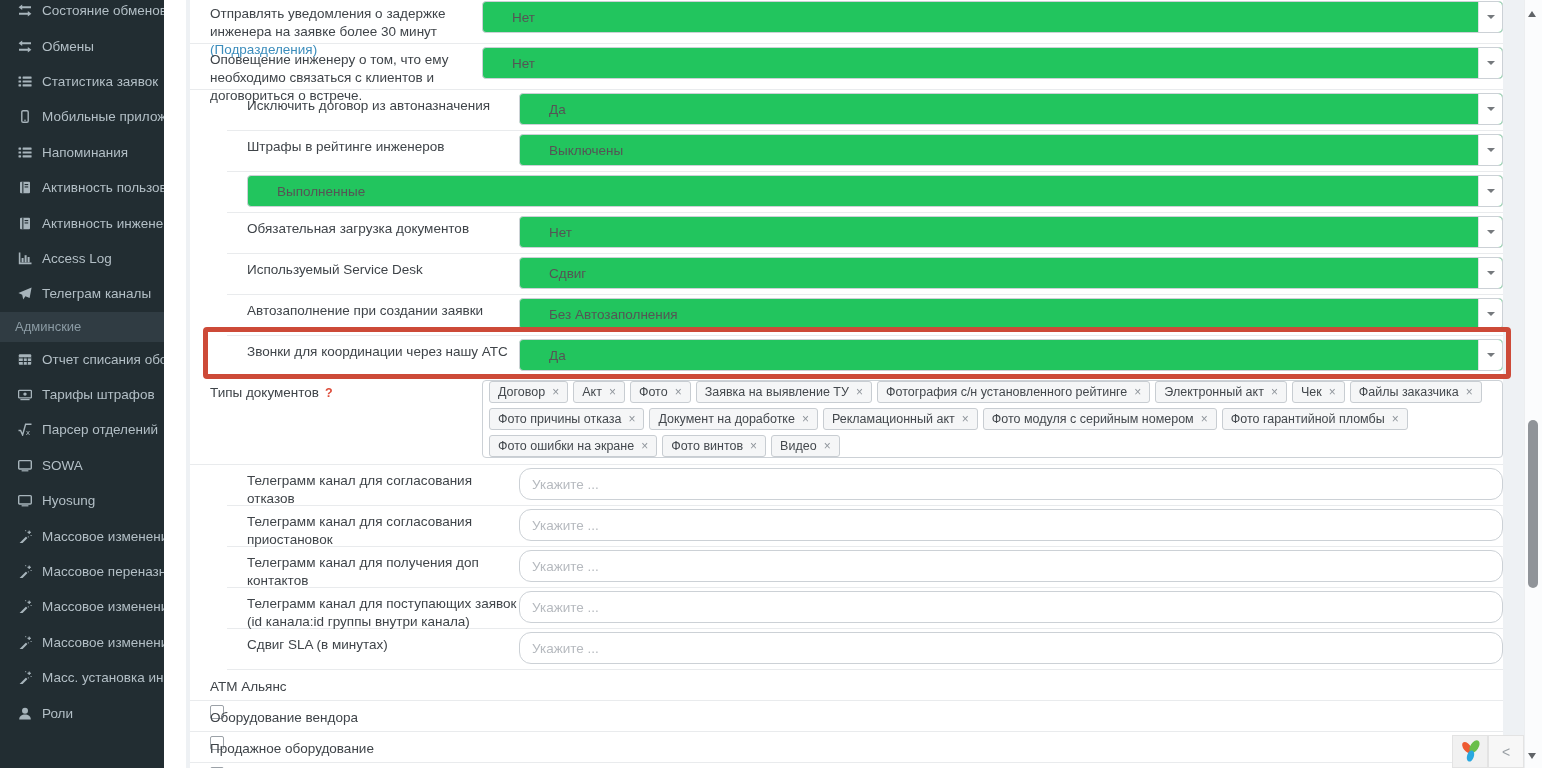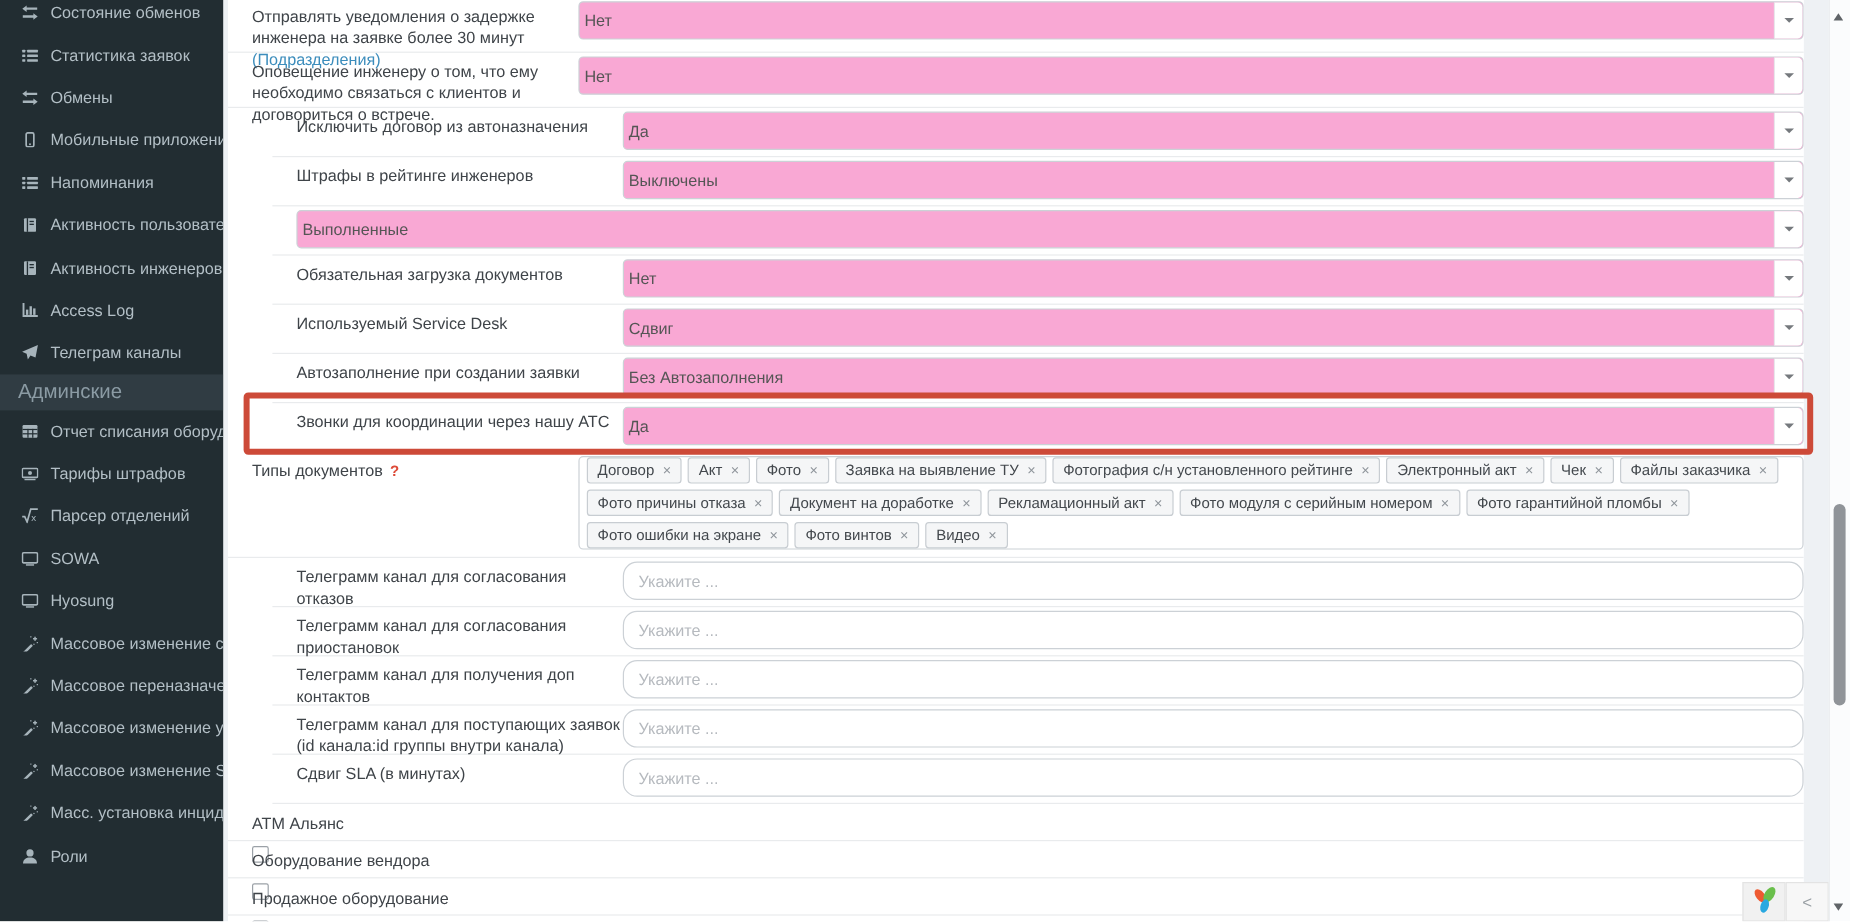--- a/index.html
+++ b/index.html
@@ -1,38 +1,38 @@
 <!DOCTYPE html>
 <html style="--accent-red: #cd4a38; --link-blue: #3c8dbc;"><head>
 <meta charset="utf-8">
 <style>
   html,body{margin:0;padding:0;background:#fff;}
   .canvas{position:relative;width:1542px;height:768px;overflow:hidden;background:#fff;
           font-family:"Liberation Sans",sans-serif;}
   
-  .sidebar{position:absolute;left:0;top:0;bottom:0;width:186px;background:#222d32;overflow:hidden;z-index:3;}
+  .sidebar{position:absolute;left:0;top:0;bottom:0;width:164px;background:#222d32;overflow:hidden;z-index:3;}
   .side-list{margin-top:-7px;}
   .side-item{height:35.4px;display:flex;align-items:center;padding:0 6px 0 16px;color:#b3bfc6;
              font-size:13.5px;white-space:nowrap;overflow:hidden;cursor:pointer;}
   .side-item .ic{width:17px;margin-right:9px;display:flex;justify-content:center;flex:none;color:#a7b4bb;}
   .side-item svg{display:block;}
-  .side-header{height:30px;line-height:30px;background:#303c43;color:#8b9ba4;font-size:17px;
+  .side-header{height:30px;line-height:30px;background:#303c43;color:#8b9ba4;font-size:13px;
                padding-left:15px;white-space:nowrap;overflow:hidden;}
   
   .gutter-left{position:absolute;left:186px;top:0;bottom:0;width:4px;background:#eef1f4;z-index:1;}
   .gutter-right{position:absolute;right:17px;top:0;bottom:0;width:22px;background:#eef1f4;z-index:0;}
   .form{position:absolute;left:190px;top:-2px;width:1313px;z-index:1;background:#fff;}
   .row{display:flex;align-items:flex-start;padding-left:20px;border-bottom:1px solid #e9ebed;box-sizing:border-box;}
   .row.h46{height:46px;}.row.h41{height:41px;margin-left:37px;}.row.h88{height:88px;}.row.h31{height:31px;flex-direction:column;}
   .lblcol{width:272px;flex:none;padding-top:7px;font-size:13.5px;color:#3f4449;line-height:1.32;}
   .row.h31 .lblcol{padding-top:8px;}
   .ctlcol{flex:1;padding-top:3px;min-width:0;}
   .row.h31 .ctlcol{padding-top:9px;}
-  .selbox{position:relative;height:32px;border:1px solid #ccd1d6;border-radius:4px;background:#f9a8d4;
-          display:flex;align-items:center;padding:0 34px 0 4px;font-size:13.5px;color:#555;
+  .selbox{position:relative;height:32px;border:1px solid #ccd1d6;border-radius:4px;background:#22c55e;
+          display:flex;align-items:center;padding:0 34px 0 29px;font-size:13.5px;color:#555;
           box-sizing:border-box;cursor:pointer;}
   .caretbox{position:absolute;top:0;right:0;bottom:0;width:23px;border-left:1px solid #dde1e4;
             display:flex;align-items:center;justify-content:center;background:#fff;border-radius:0 4px 4px 0;}
   .caret{width:0;height:0;border:4px solid transparent;border-top-color:#75797d;margin-top:4px;}
   input.txtbox{height:32px;width:100%;border:1px solid #ccd1d6;border-radius:12px;padding:0 12px;
                font-size:13.5px;color:#555;box-sizing:border-box;font-family:inherit;outline:none;background:#fff;}
   input.txtbox::placeholder{color:#b6babf;}
   .tagbox{min-height:76px;border:1px solid #ccd1d6;border-radius:4px;background:#fff;padding:0 6px;
           display:flex;flex-wrap:wrap;gap:5px 5px;align-content:flex-start;box-sizing:border-box;}
   .tag{display:inline-flex;align-items:center;height:22px;background:#f5f6f7;border:1px solid #c8cdd2;
@@ -66,38 +66,38 @@
             <svg width="14" height="13" viewBox="0 0 14 13" fill="currentColor">
               <path d="M4.2 0.5 L4.2 2.2 L13 2.2 L13 4.2 L4.2 4.2 L4.2 5.9 L0.6 3.2 Z"></path>
               <path d="M9.8 7.1 L13.4 9.8 L9.8 12.5 L9.8 10.8 L1 10.8 L1 8.8 L9.8 8.8 Z"></path>
             </svg>
           </span>
           <span class="side-lbl">Состояние обменов</span>
         </div>
         <div class="side-item">
           <span class="ic">
             <svg width="14" height="13" viewBox="0 0 14 13" fill="currentColor">
+              <path d="M4.2 0.5 L4.2 2.2 L13 2.2 L13 4.2 L4.2 4.2 L4.2 5.9 L0.6 3.2 Z"></path>
+              <path d="M9.8 7.1 L13.4 9.8 L9.8 12.5 L9.8 10.8 L1 10.8 L1 8.8 L9.8 8.8 Z"></path>
+            </svg>
+          </span>
+          <span class="side-lbl">Обмены</span>
+        </div>
+        <div class="side-item">
+          <span class="ic">
+            <svg width="14" height="13" viewBox="0 0 14 13" fill="currentColor">
               <rect x="0.5" y="1.5" width="2.6" height="2.2" rx="0.4"></rect>
               <rect x="4.6" y="1.5" width="9" height="2.2" rx="0.4"></rect>
               <rect x="0.5" y="5.4" width="2.6" height="2.2" rx="0.4"></rect>
               <rect x="4.6" y="5.4" width="9" height="2.2" rx="0.4"></rect>
               <rect x="0.5" y="9.3" width="2.6" height="2.2" rx="0.4"></rect>
               <rect x="4.6" y="9.3" width="9" height="2.2" rx="0.4"></rect>
             </svg>
           </span>
           <span class="side-lbl">Статистика заявок</span>
-        </div>
-        <div class="side-item">
-          <span class="ic">
-            <svg width="14" height="13" viewBox="0 0 14 13" fill="currentColor">
-              <path d="M4.2 0.5 L4.2 2.2 L13 2.2 L13 4.2 L4.2 4.2 L4.2 5.9 L0.6 3.2 Z"></path>
-              <path d="M9.8 7.1 L13.4 9.8 L9.8 12.5 L9.8 10.8 L1 10.8 L1 8.8 L9.8 8.8 Z"></path>
-            </svg>
-          </span>
-          <span class="side-lbl">Обмены</span>
         </div>
         <div class="side-item">
           <span class="ic">
             <svg width="14" height="13" viewBox="0 0 14 13">
               <rect x="3.8" y="0.7" width="6.4" height="11.6" rx="1.3" fill="none" stroke="currentColor" stroke-width="1.4"></rect>
               <circle cx="7" cy="10.2" r="0.8" fill="currentColor"></circle>
             </svg>
           </span>
           <span class="side-lbl">Мобильные приложения</span>
         </div>

